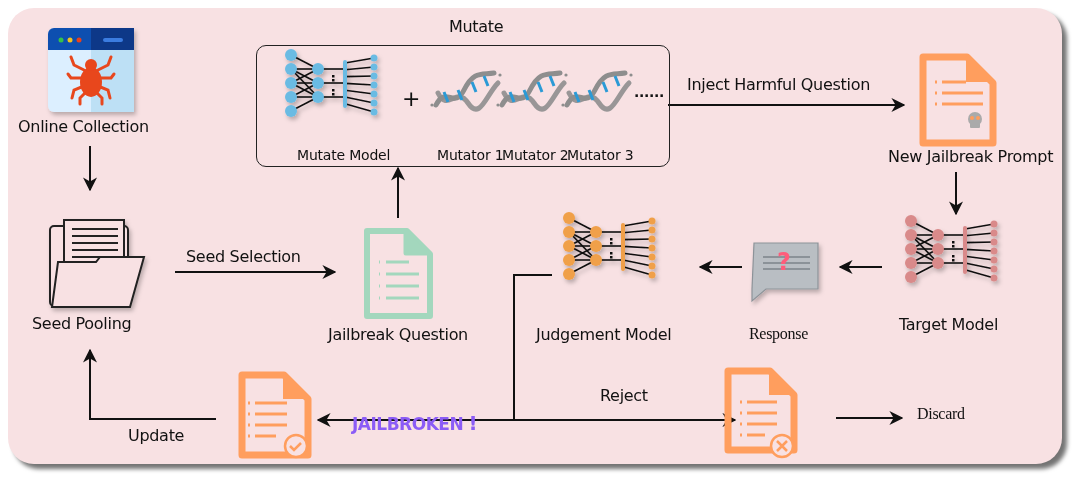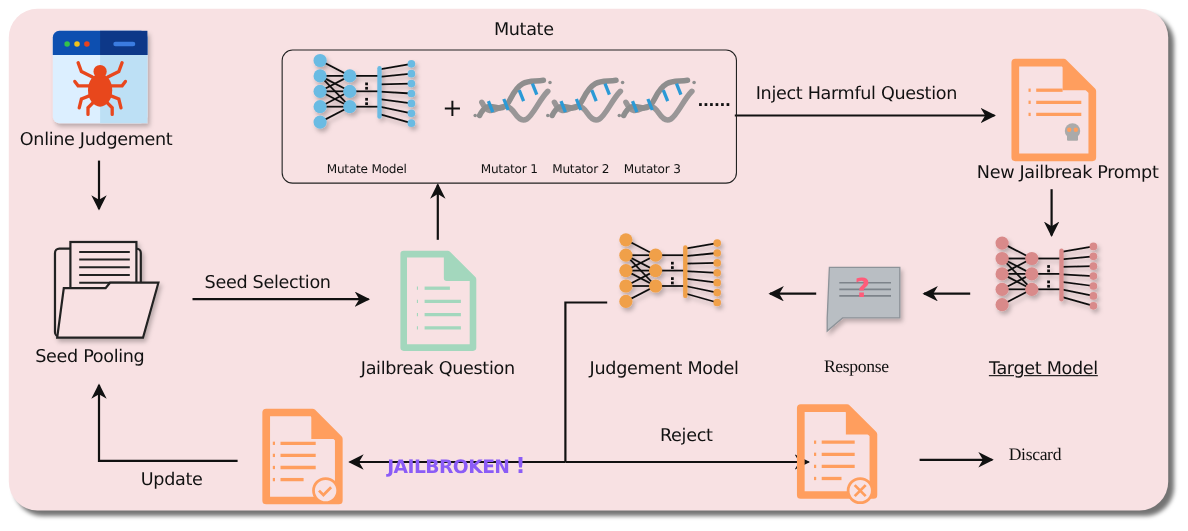--- a/index.html
+++ b/index.html
@@ -3,21 +3,21 @@
 <meta charset="utf-8">
 <style>
   html, body { margin: 0; padding: 0; background: #ffffff; }
   body { width: 1080px; height: 483px; position: relative; overflow: hidden;
          font-family: "DejaVu Sans", "Liberation Sans", sans-serif; color: #111; }
   .panel { position: absolute; left: 8px; top: 8px; width: 1054px; height: 456px;
            background: #f8e1e3; border-radius: 26px;
            box-shadow: 5px 5px 4px rgba(0,0,0,0.55); }
   svg.main { position: absolute; left: 0; top: 0; }
   .lbl { position: absolute; white-space: nowrap; font-size: 16px; letter-spacing: -0.3px; }
-  .small { font-size: 11px; letter-spacing: -0.2px; }
+  .small { font-size: 14px; letter-spacing: -0.2px; }
   .jb { color: #8b5cf6; font-weight: bold; font-size: 17px; letter-spacing: -0.5px; margin-top: 23px; }
   .mutbox { position: absolute; left: 256px; top: 45px; width: 412px; height: 120px;
             border: 1.6px solid #222; border-radius: 10px; }
 </style>
 </head>
 <body>
 
 <div class="panel"></div>
 
 <svg class="main" width="1080" height="483" viewBox="0 0 1080 483">
@@ -319,33 +319,33 @@
     </g>
     <g>
       <circle cx="782" cy="446" r="11" fill="#f8e1e3" stroke="#ff9e5e" stroke-width="2.5"></circle>
       <path d="M777 441 l10 10 M787 441 l-10 10" stroke="#ff9e5e" stroke-width="2.5"></path>
     </g>
   </g>
 </svg>
 
 <div class="mutbox"></div>
 
-<div class="lbl" style="left:18px;top:117px;">Online Judgement</div>
+<div class="lbl" style="left:18px;top:117px;">Online Collection</div>
 <div class="lbl" style="left:32px;top:314px;">Seed Pooling</div>
 <div class="lbl" style="left:186px;top:247px;">Seed Selection</div>
 <div class="lbl" style="left:328px;top:325px;">Jailbreak Question</div>
 <div class="lbl" style="left:449px;top:17px;">Mutate</div>
 <div class="lbl small" style="left:297px;top:147px;">Mutate Model</div>
 <div class="lbl" style="left:402px;top:86px;font-size:22px;">+</div>
 <div class="lbl small" style="left:437px;top:147px;text-align:right;">Mutator 1</div>
 <div class="lbl small" style="left:502px;top:147px;">Mutator 2</div>
 <div class="lbl small" style="left:567px;top:147px;">Mutator 3</div>
 <div class="lbl" style="left:634px;top:84px;font-size:14px;font-weight:bold;">......</div>
 <div class="lbl" style="left:687px;top:75px;">Inject Harmful Question</div>
 <div class="lbl" style="left:888px;top:147px;">New Jailbreak Prompt</div>
-<div class="lbl" style="left:899px;top:325px;text-decoration:underline;">Target Model</div>
+<div class="lbl" style="left:899px;top:315px;">Target Model</div>
 <div class="lbl" style="left:749px;top:325px;font-family:Liberation Serif, serif;">Response</div>
 <div class="lbl" style="left:777px;top:248px;font-size:24px;font-weight:bold;color:#ff5c7a;">?</div>
 <div class="lbl" style="left:536px;top:325px;">Judgement Model</div>
 <div class="lbl jb" style="left:352px;top:388px;"><span>JAILBROKEN</span> <span style="font-size:20px;">!</span></div>
 <div class="lbl" style="left:600px;top:386px;">Reject</div>
 <div class="lbl" style="left:917px;top:405px;font-family:Liberation Serif, serif;">Discard</div>
 <div class="lbl" style="left:128px;top:426px;">Update</div>
 
 </body></html>

